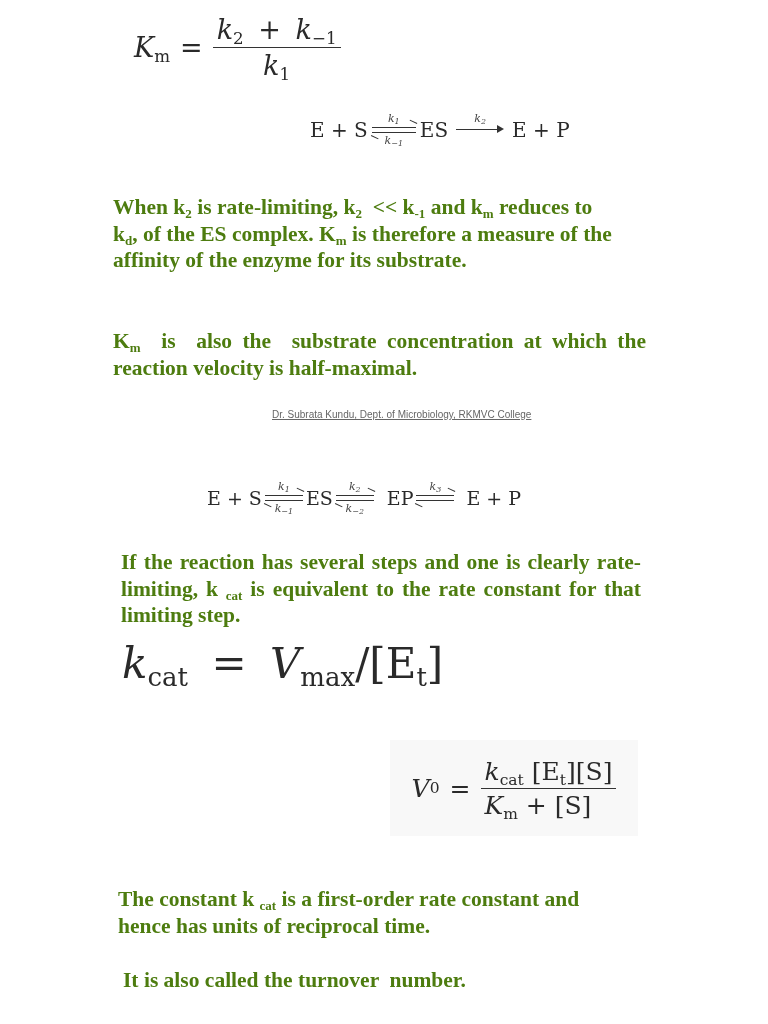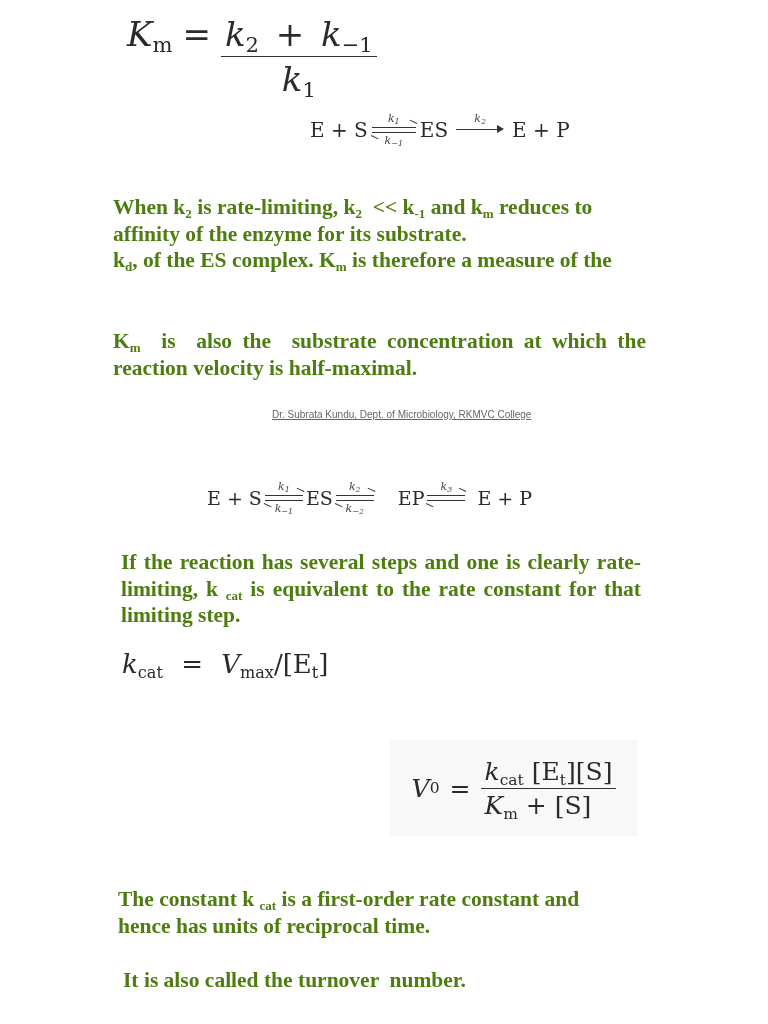--- a/index.html
+++ b/index.html
@@ -30,21 +30,21 @@
     .eqarrow .bot::after { content: ""; position: absolute; left: -1px; top: 3px; width: 8px; height: 1.4px; background: #333; transform: rotate(25deg); transform-origin: left center; }
     .fwdarrow { width: 48px; height: 8px; position: relative; }
     .fwdarrow .line { position: absolute; top: 3px; left: 0; right: 2px; height: 1.4px; background: #333; }
     .fwdarrow .head { position: absolute; right: 0; top: -1px; width: 0; height: 0; border-left: 7px solid #333; border-top: 4.5px solid transparent; border-bottom: 4.5px solid transparent; }
     .credit { font-family: "Liberation Sans", sans-serif; font-size: 10px; color: #666; text-decoration: underline; }
     .v0box { background: #f8f8f8; }
   </style>
 </head>
 <body>
 
-<div class="abs math" style="left:127px; top:14px; font-size:34px; display:flex; ">
+<div class="abs math" style="left:134px; top:14px; font-size:27px; display:flex; align-items:center;">
   <span class="mi"><span>K</span><sub style="font-style:normal">m</sub></span>
   <span style="margin:0 10px;">=</span>
   <span class="frac">
     <span class="num">
       <span class="mi">k</span><sub>2</sub>
       <span style="margin:0 6px;">+</span>
       <span class="mi">k</span><sub>−1</sub>
     </span>
     <span class="den" style="align-self:stretch; text-align:center;">
       <span class="mi">k</span><sub>1</sub>
@@ -69,22 +69,22 @@
         <span class="line"></span>
         <span class="head"></span>
       </span>
     <span class="lbl"></span>
   </span>
   <span>E + P</span>
 </div>
 
 <div class="abs prose" style="left:113px; top:194px; width:540px;">
   <div style="white-space:nowrap;"><span>When k</span><sub>2</sub><span> is rate-limiting, k</span><sub>2</sub><span style="white-space:pre">  &lt;&lt; k</span><sub>-1</sub><span> and k</span><sub>m</sub><span> reduces to</span></div>
+  <div style="white-space:nowrap;"><span>k</span><sub>d</sub><span>, of the ES complex. K</span><sub>m</sub><span> is therefore a measure of the</span></div>
   <div><span>affinity of the enzyme for its substrate.</span></div>
-  <div style="white-space:nowrap;"><span>k</span><sub>d</sub><span>, of the ES complex. K</span><sub>m</sub><span> is therefore a measure of the</span></div>
 </div>
 
 <div class="abs prose justify" style="left:113px; top:328px; width:533px;">
   <span>K</span><sub>m</sub><span style="white-space:pre-wrap">  is  also the  substrate concentration at which the reaction velocity is half-maximal.</span>
 </div>
 
 <div class="abs credit" style="left:272px; top:409px;">Dr. Subrata Kundu, Dept. of Microbiology, RKMVC College</div>
 
 <div class="abs math" style="left:207px; top:466px; font-size:19px; display:flex; align-items:center; height:64px;">
   <span>E + S</span>
@@ -98,37 +98,37 @@
   </span>
   <span>ES</span>
   <span class="arrowbox" style="margin:0 3px;">
     <span class="lbl"><span>k</span><sub>2</sub></span>
     <span class="eqarrow" style="width:38px;">
         <span class="top"></span>
         <span class="bot"></span>
       </span>
     <span class="lbl"><span>k</span><sub>−2</sub></span>
   </span>
-  <span style="margin-left:21px;">EP</span>
+  <span style="margin-left:10px;">EP</span>
   <span class="arrowbox" style="margin:0 12px 0 3px;">
     <span class="lbl"><span>k</span><sub>3</sub></span>
     <span class="eqarrow" style="width:38px;">
         <span class="top"></span>
         <span class="bot"></span>
       </span>
     <span class="lbl"></span>
   </span>
   <span>E + P</span>
 </div>
 
 <div class="abs prose justify" style="left:121px; top:549px; width:520px;">
   <span>If the reaction has several steps and one is clearly rate-limiting, k </span><sub>cat</sub><span> is equivalent to the rate constant for that limiting step.</span>
 </div>
 
-<div class="abs math" style="left:122px; top:636px; font-size:26px; line-height:56px; white-space:nowrap;">
+<div class="abs math" style="left:122px; top:636px; font-size:42px; line-height:56px; white-space:nowrap;">
   <span class="mi">k</span><sub>cat</sub>
   <span style="margin:0 10px;">=</span>
   <span class="mi">V</span><sub>max</sub><span>/[E</span><sub>t</sub><span>]</span>
 </div>
 
 <div class="abs math v0box" style="left:390px; top:740px; width:248px; height:96px; display:flex; align-items:center; justify-content:center; font-size:25px;">
   <span class="mi">V</span>
     <sub>0</sub>
   <span style="margin:0 10px;">=</span>
   <span class="frac">

